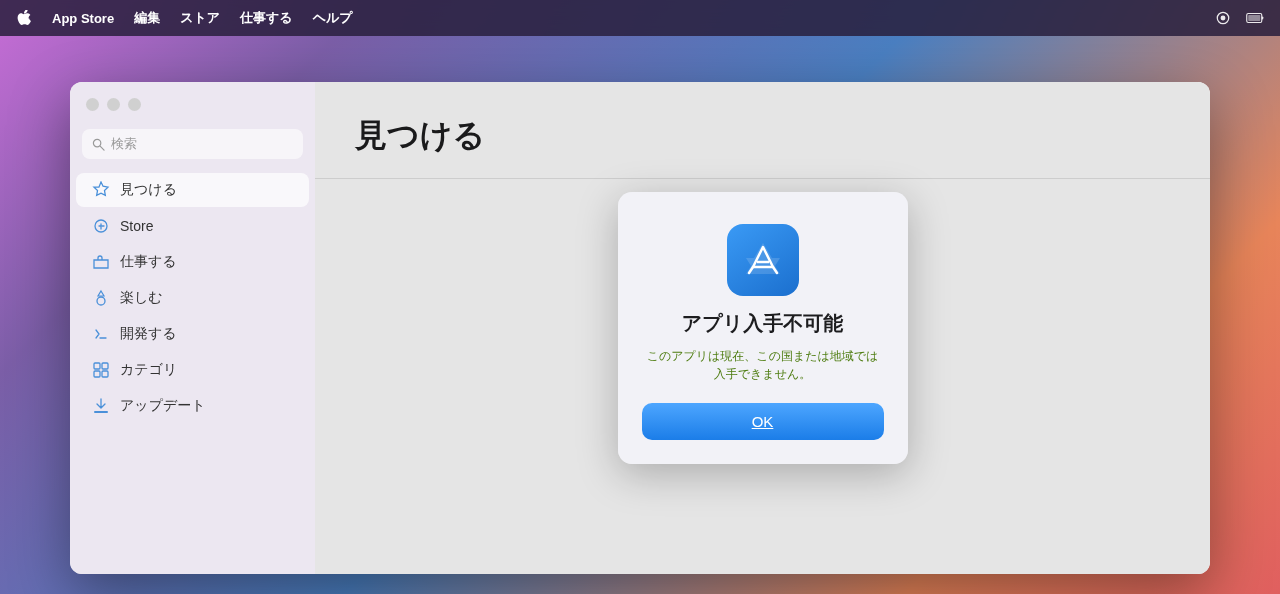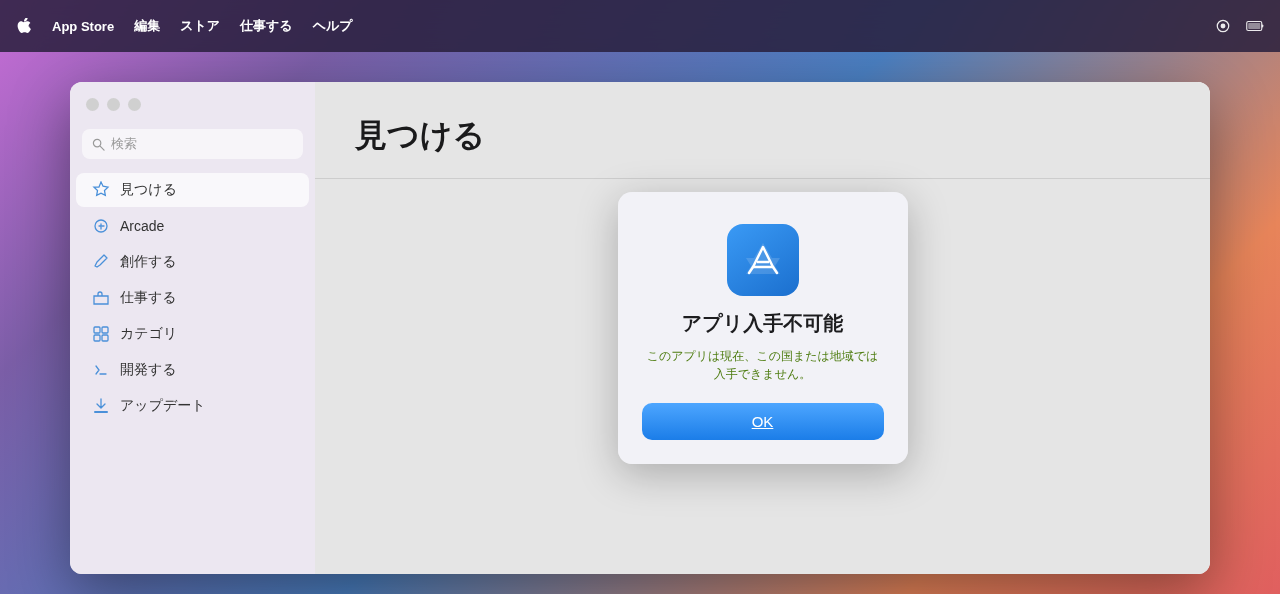--- a/index.html
+++ b/index.html
@@ -7,21 +7,21 @@
       width: 1280px;
       height: 594px;
       overflow: hidden;
       font-family: -apple-system, 'Helvetica Neue', Arial, sans-serif;
       background: linear-gradient(135deg, #c86dd7 0%, #7b5ea7 20%, #4a7fc1 50%, #e8855a 80%, #e05f5f 100%);
     }
 
     
     .menubar {
       width: 100%;
-      height: 52px;
+      height: 36px;
       background: rgba(40, 30, 60, 0.85);
       backdrop-filter: blur(20px);
       display: flex;
       align-items: center;
       padding: 0 16px;
       gap: 20px;
       position: relative;
       z-index: 100;
     }
     .menubar-apple {
@@ -269,54 +269,55 @@
           <path d="M9 1l2.06 4.17L16 6.18l-3.5 3.41.83 4.83L9 12.17l-4.33 2.25.83-4.83L2 6.18l4.94-.01L9 1z" fill="none" stroke="#4a90d9" stroke-width="1.3"></path>
         </svg>
         <span>見つける</span>
       </div>
 
       <div class="sidebar-item">
         <svg class="sidebar-item-icon" viewBox="0 0 18 18">
           <path d="M3 9a6 6 0 1 1 12 0A6 6 0 0 1 3 9z" fill="none" stroke="#4a90d9" stroke-width="1.3"></path>
           <path d="M7 9h2m1 0h2M9 7v2m0 1v2" stroke="#4a90d9" stroke-width="1.3" stroke-linecap="round"></path>
         </svg>
-        <span>Arcade</span>
-      </div>
-
-      <div class="sidebar-item">
-        <svg class="sidebar-item-icon" viewBox="0 0 18 18">
-          <path d="M3 13L5 9l7-7 3 3-7 7-3 2z" fill="none" stroke="#4a90d9" stroke-width="1.3" stroke-linejoin="round"></path>
-        </svg>
-        <span>創作する</span>
-      </div>
+        <span>Store</span>
+      </div>
+
 
       <div class="sidebar-item">
         <svg class="sidebar-item-icon" viewBox="0 0 18 18">
           <path d="M2 7h14v8H2z" fill="none" stroke="#4a90d9" stroke-width="1.3"></path>
           <path d="M6 7V5a2 2 0 0 1 4 0v2" fill="none" stroke="#4a90d9" stroke-width="1.3"></path>
         </svg>
         <span>仕事する</span>
       </div>
 
+      <div class="sidebar-item">
+        <svg class="sidebar-item-icon" viewBox="0 0 18 18">
+          <path d="M9 2L12 7H6z" fill="none" stroke="#4a90d9" stroke-width="1.2"></path>
+          <circle cx="9" cy="12" r="4" fill="none" stroke="#4a90d9" stroke-width="1.3"></circle>
+        </svg>
+        <span>楽しむ</span>
+      </div>
+
+      <div class="sidebar-item">
+        <svg class="sidebar-item-icon" viewBox="0 0 18 18">
+          <path d="M4 5l3 4-3 4M8 13h6" fill="none" stroke="#4a90d9" stroke-width="1.3" stroke-linecap="round"></path>
+        </svg>
+        <span>開発する</span>
+      </div>
 
       <div class="sidebar-item">
         <svg class="sidebar-item-icon" viewBox="0 0 18 18">
           <rect x="2" y="2" width="6" height="6" rx="1" fill="none" stroke="#4a90d9" stroke-width="1.3"></rect>
           <rect x="10" y="2" width="6" height="6" rx="1" fill="none" stroke="#4a90d9" stroke-width="1.3"></rect>
           <rect x="2" y="10" width="6" height="6" rx="1" fill="none" stroke="#4a90d9" stroke-width="1.3"></rect>
           <rect x="10" y="10" width="6" height="6" rx="1" fill="none" stroke="#4a90d9" stroke-width="1.3"></rect>
         </svg>
         <span>カテゴリ</span>
-      </div>
-
-      <div class="sidebar-item">
-        <svg class="sidebar-item-icon" viewBox="0 0 18 18">
-          <path d="M4 5l3 4-3 4M8 13h6" fill="none" stroke="#4a90d9" stroke-width="1.3" stroke-linecap="round"></path>
-        </svg>
-        <span>開発する</span>
       </div>
 
       <div class="sidebar-item">
         <svg class="sidebar-item-icon" viewBox="0 0 18 18">
           <rect x="2" y="14" width="14" height="2" rx="1" fill="#4a90d9"></rect>
           <path d="M9 2v8M5 7l4 4 4-4" fill="none" stroke="#4a90d9" stroke-width="1.3" stroke-linecap="round" stroke-linejoin="round"></path>
         </svg>
         <span>アップデート</span>
       </div>
     </div>

